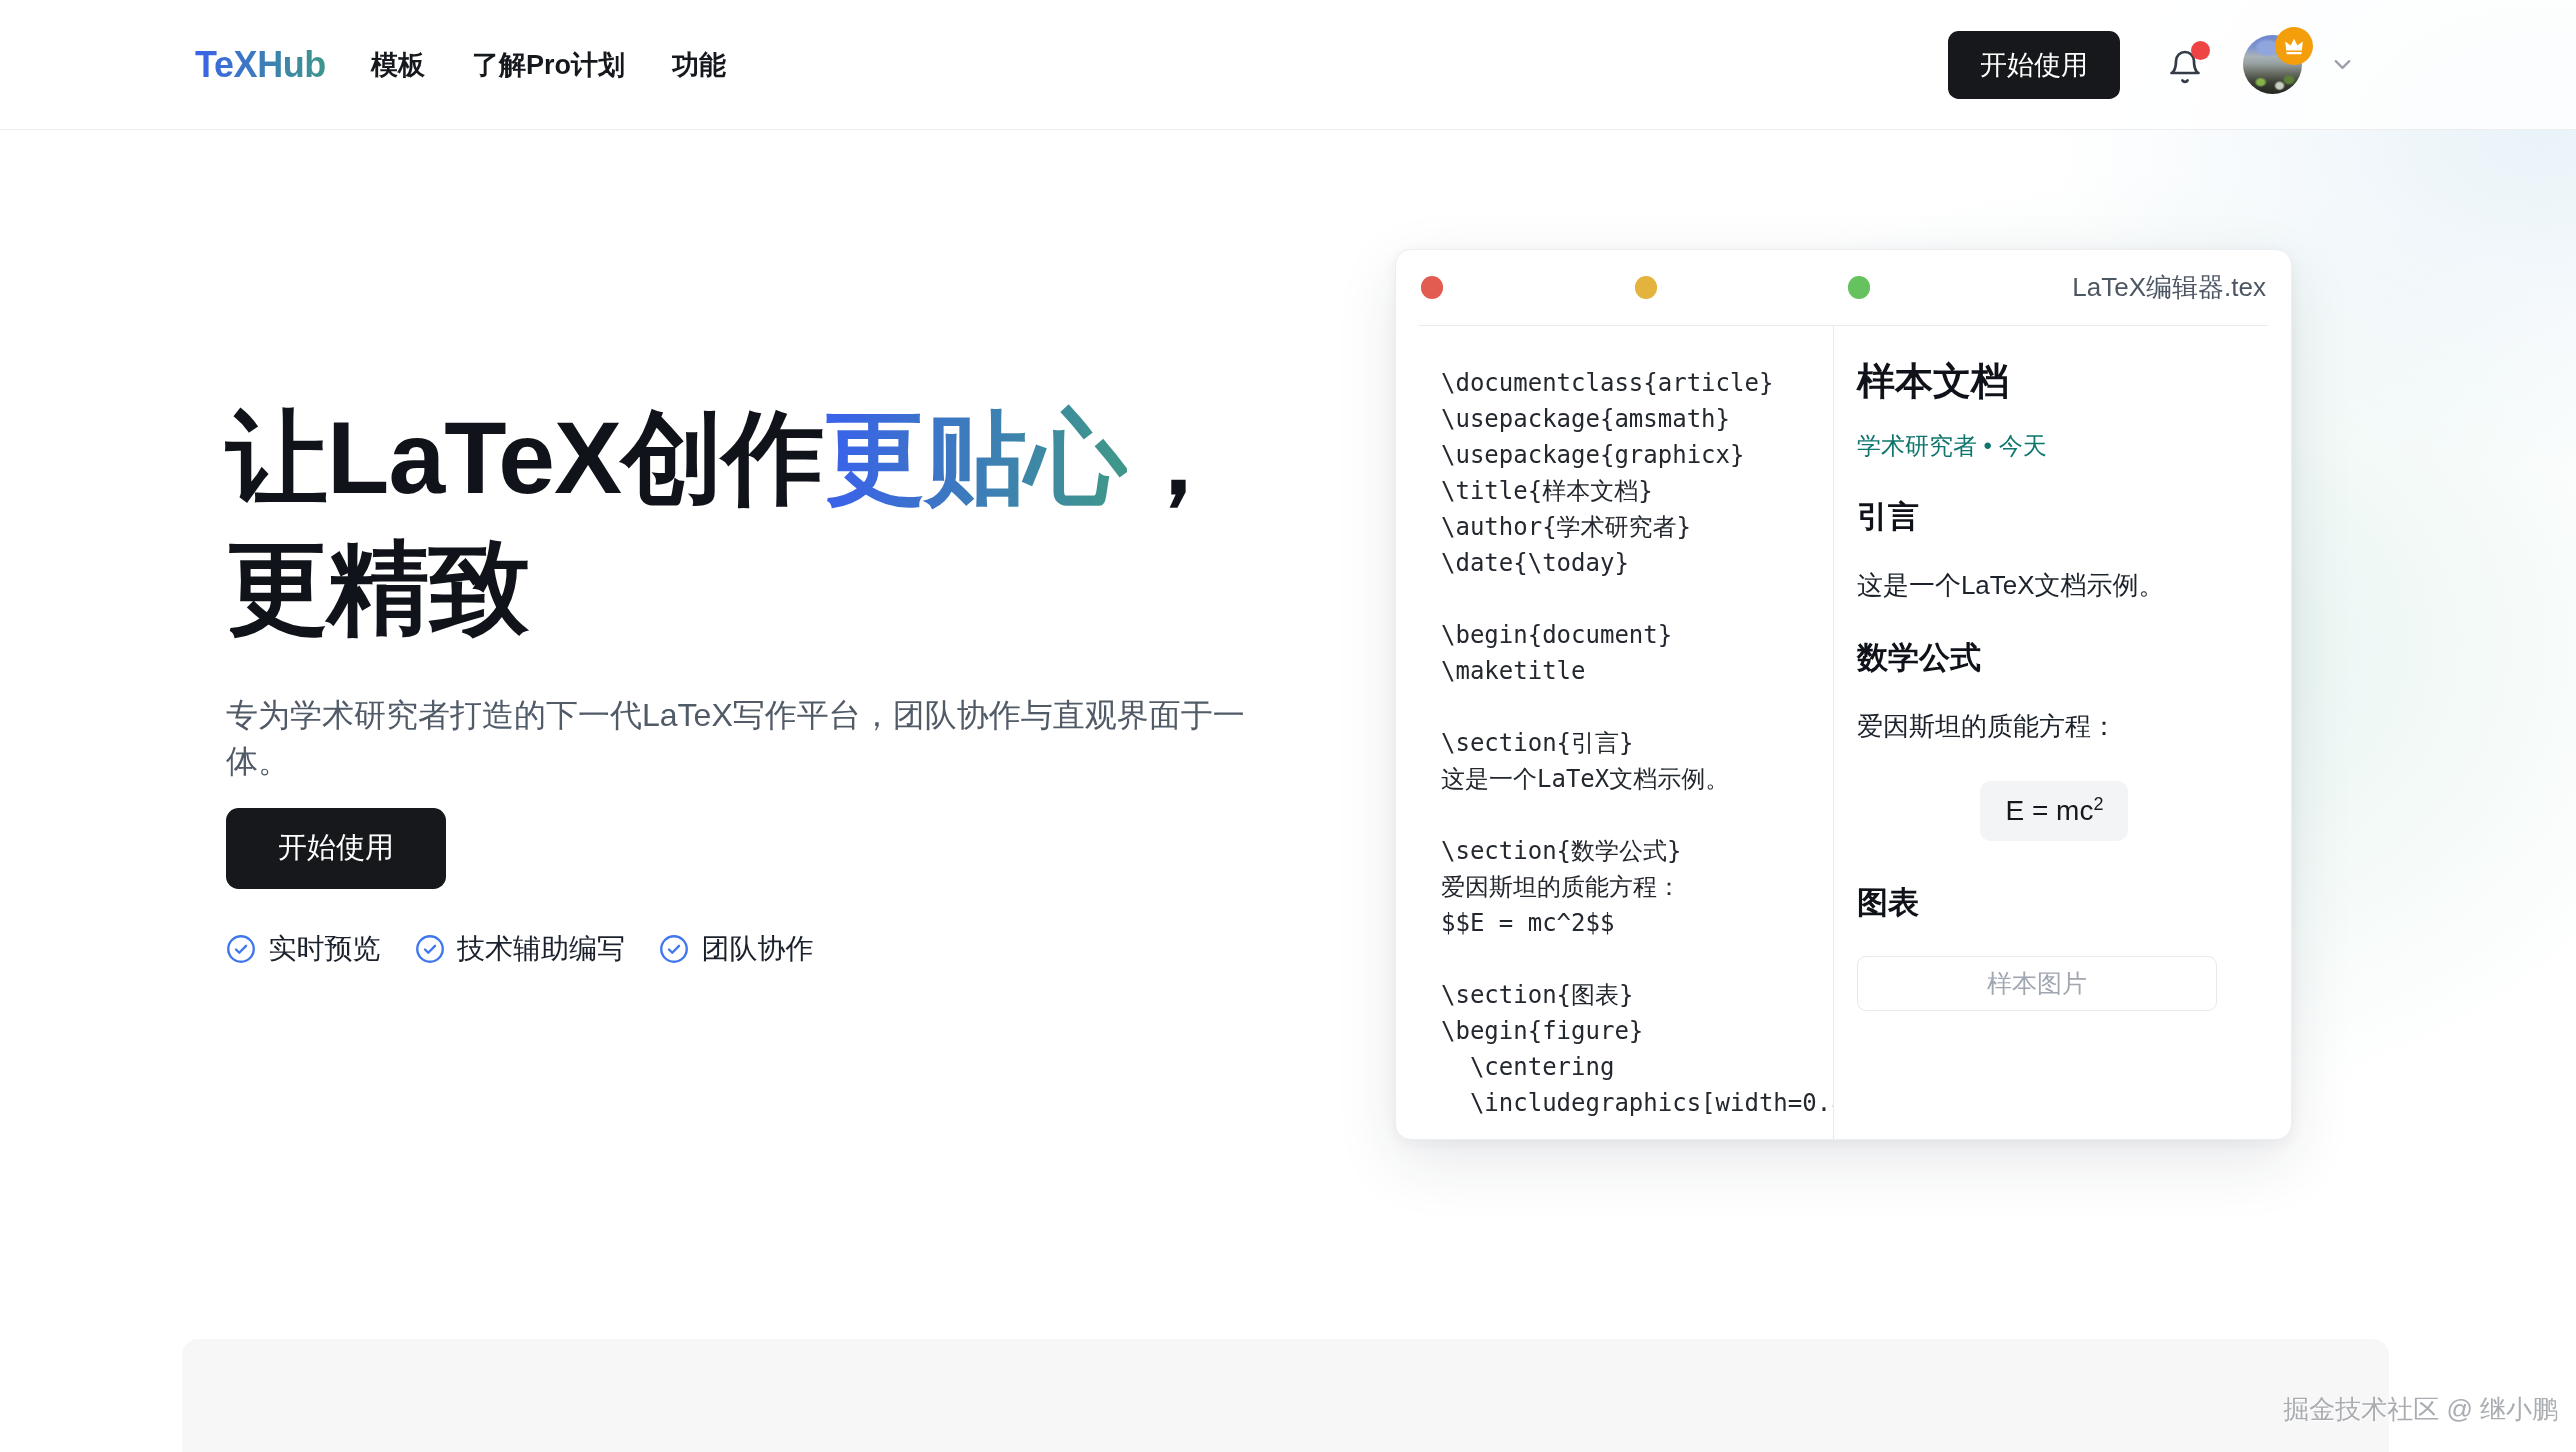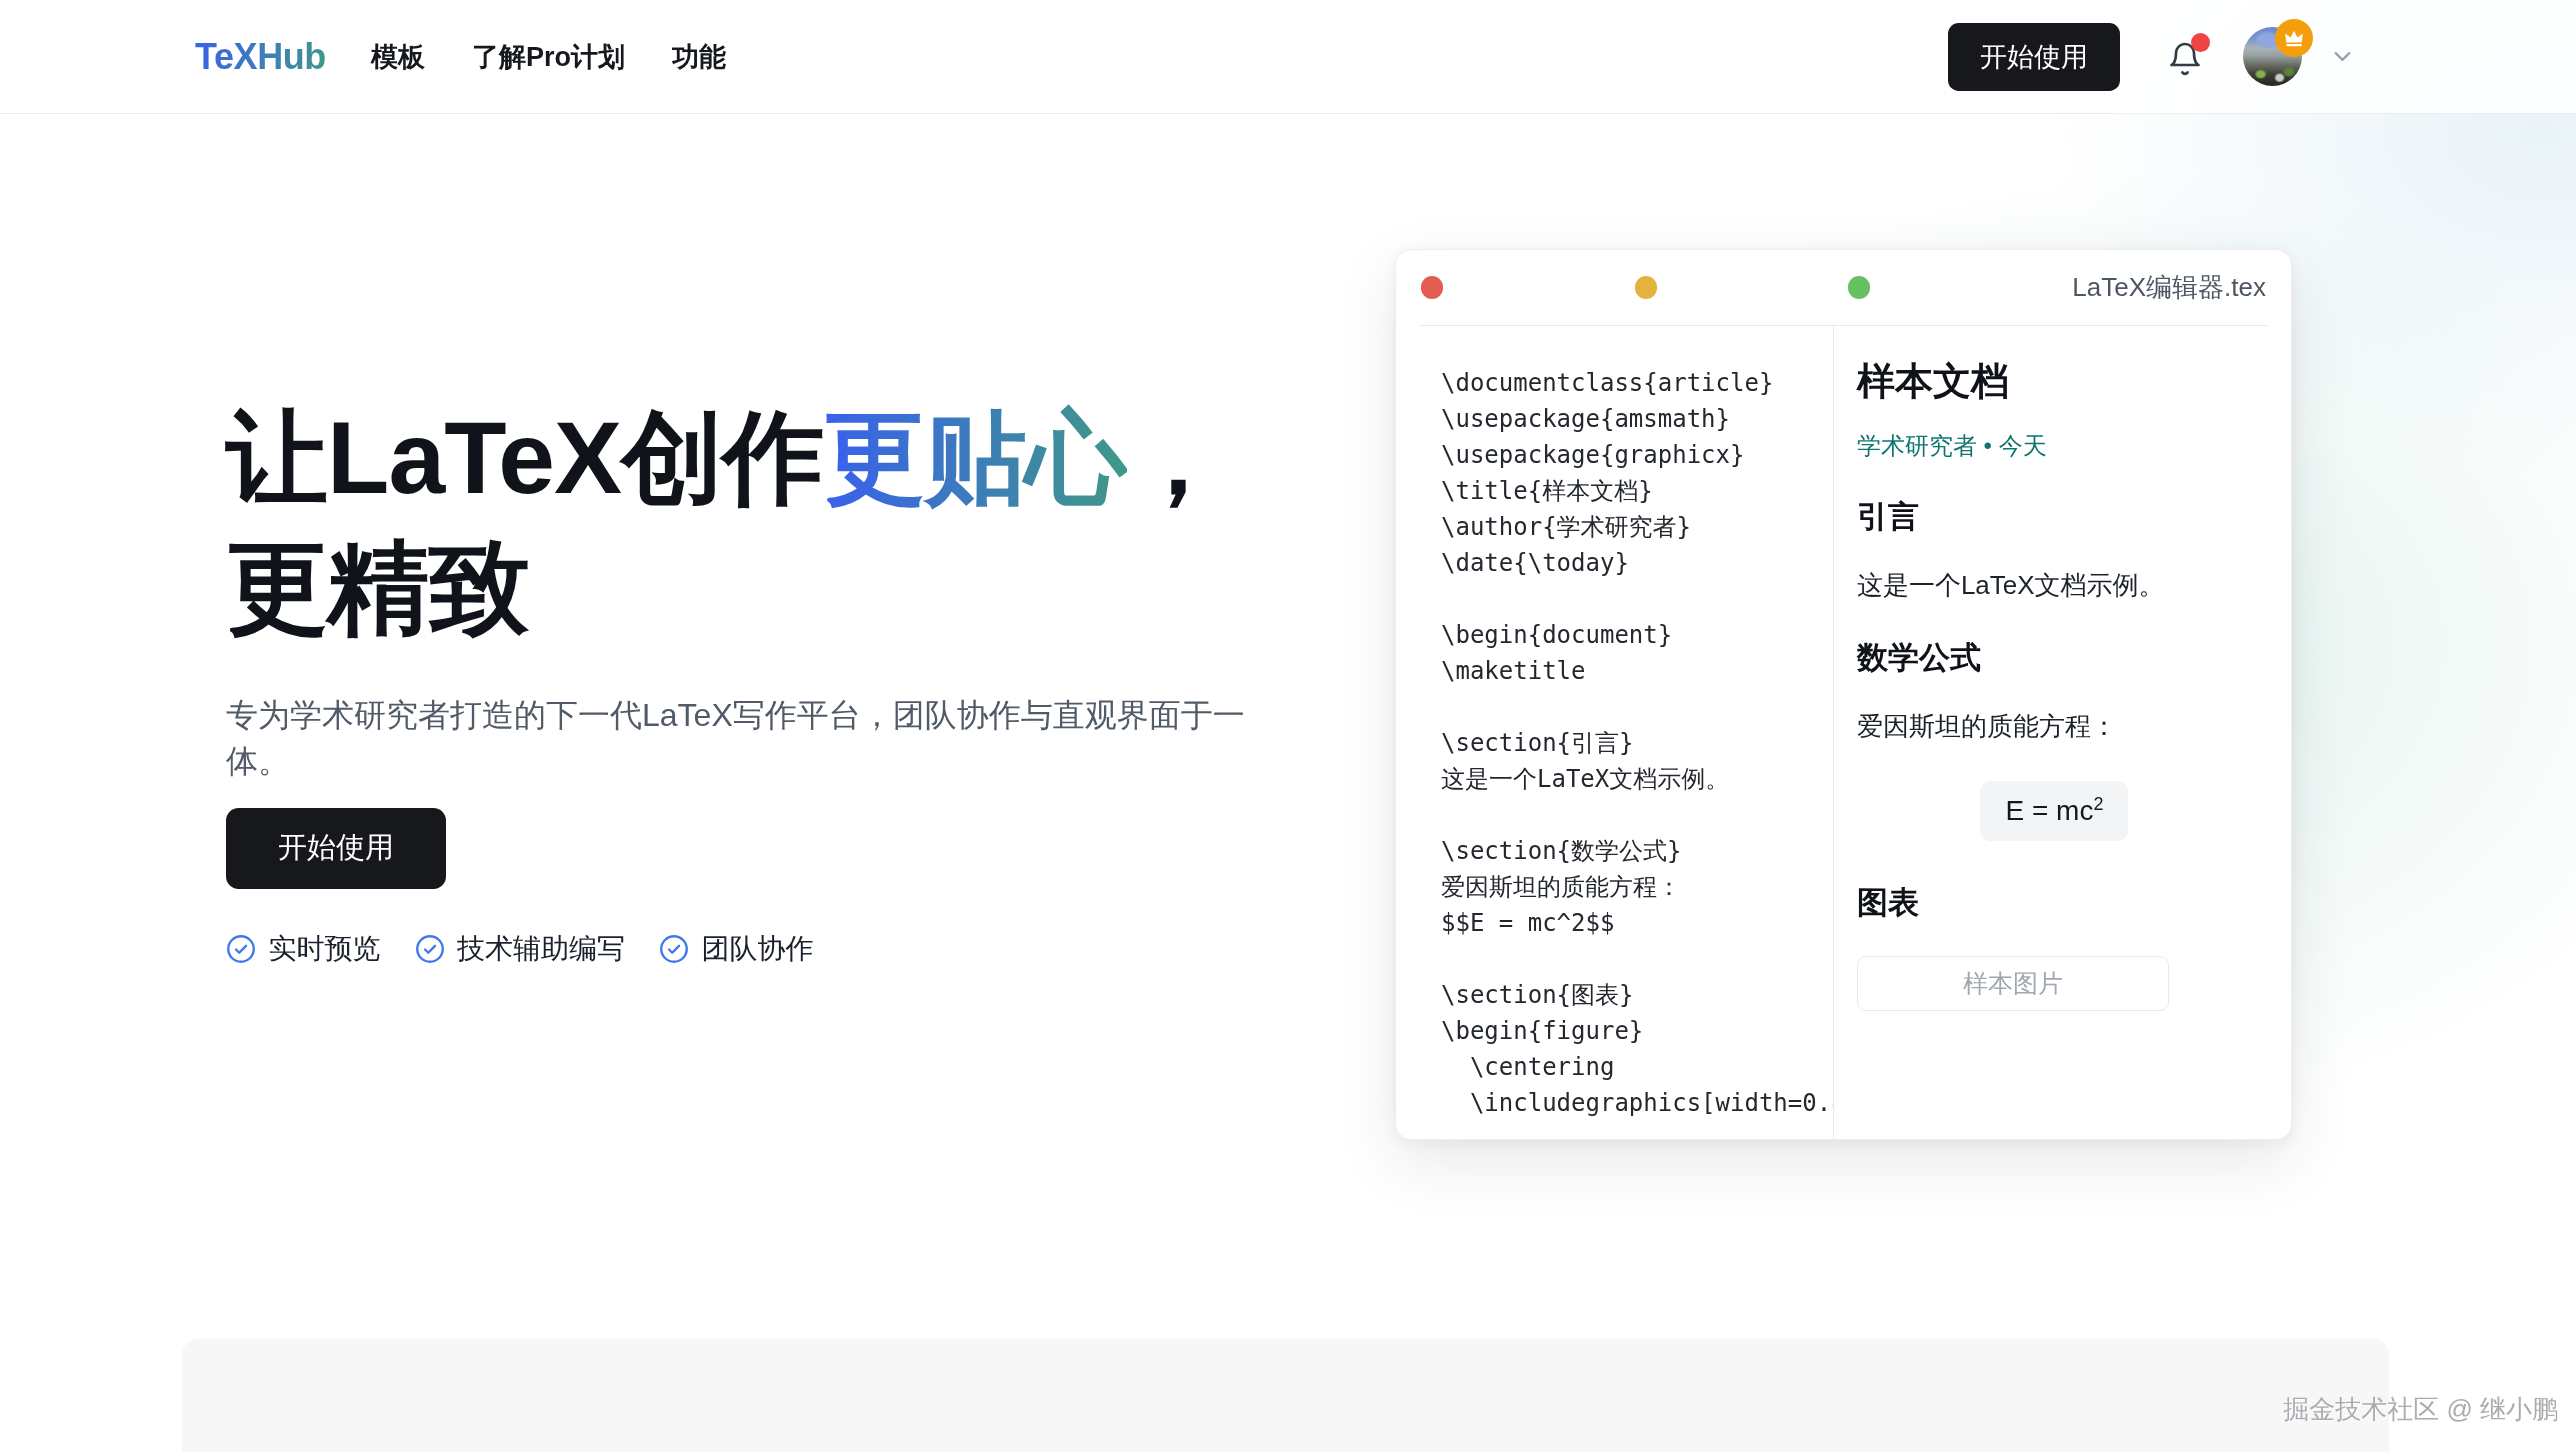--- a/index.html
+++ b/index.html
@@ -4,21 +4,21 @@
 <style>
   html,body{margin:0;padding:0;background:#fff;}
   #page{position:relative;width:2576px;height:1453px;overflow:hidden;background:#fff;
         font-family:"Liberation Sans","DejaVu Sans",sans-serif;color:#15181d;}
   .bg-glow{position:absolute;inset:0;pointer-events:none;
     background:
       radial-gradient(894px 698px at 2129px 644px, rgba(206,233,226,.55), rgba(206,233,226,0) 68%),
       radial-gradient(698px 483px at 2540px 134px, rgba(212,231,242,.5), rgba(212,231,242,0) 70%);}
 
   
-  .navbar{position:absolute;top:0;left:0;right:0;height:114px;display:flex;align-items:center;
+  .navbar{position:absolute;top:0;left:0;right:0;height:130px;display:flex;align-items:center;
           padding:0 220px 0 195px;box-sizing:border-box;border-bottom:0.9px solid #ebedef;
           background:rgba(255,255,255,.8);z-index:6;}
   .logo{font-size:36px;font-weight:bold;letter-spacing:-0.4px;cursor:pointer;
         background:linear-gradient(90deg,#3A63E8,#3F968B);
         -webkit-background-clip:text;background-clip:text;color:transparent;}
   .nav{display:flex;gap:47px;margin-left:45px;}
   .nav-item{font-size:27px;font-weight:600;color:#15181d;text-decoration:none;cursor:pointer;}
   .nav-spacer{flex:1;}
   .nav-cta{height:68px;padding:0 32px;background:#17181B;color:#fff;font-size:27px;font-weight:500;
            border:none;border-radius:10.7px;font-family:inherit;cursor:pointer;}
@@ -69,21 +69,21 @@
   .preview-pane{flex:1;min-width:0;padding:30px 39px 0 23px;overflow:hidden;}
   .doc-title{margin:0;font-size:38px;font-weight:bold;color:#0f1319;}
   .byline{margin-top:23px;font-size:24px;color:#0f766e;}
   .pv-h2{margin:34px 0 0;font-size:31px;font-weight:bold;color:#0f1319;}
   .pv-p{margin:29px 0 0;font-size:26px;line-height:1.4;color:#1c222b;}
   .formula-wrap{margin-top:36px;text-align:center;text-decoration:underline;}
   .formula-box{display:inline-block;background:#f2f4f6;border-radius:10.7px;padding:13.4px 25px;
                font-size:28px;color:#15181d;}
   .formula-box sup{font-size:18px;}
   .pv-h2-fig{margin-top:41px;}
-  .img-placeholder{margin-top:32px;width:312px;height:55px;border:1.8px solid #e7e9ec;border-radius:9px;
+  .img-placeholder{margin-top:32px;width:360px;height:55px;border:1.8px solid #e7e9ec;border-radius:9px;
                    box-sizing:border-box;display:flex;align-items:center;justify-content:center;
                    font-size:25px;color:#a0a7b1;}
 
   
   .bottom-panel{position:absolute;left:182px;top:1339px;width:2207px;height:114px;
                 background:#f7f7f8;border-radius:16px 16px 0 0;}
   .watermark{position:absolute;top:1392px;right:18px;font-size:26px;color:#a9acb0;
              text-shadow:0.9px 0.9px 0 rgba(255,255,255,.95);z-index:7;}
 </style>
 </head>

